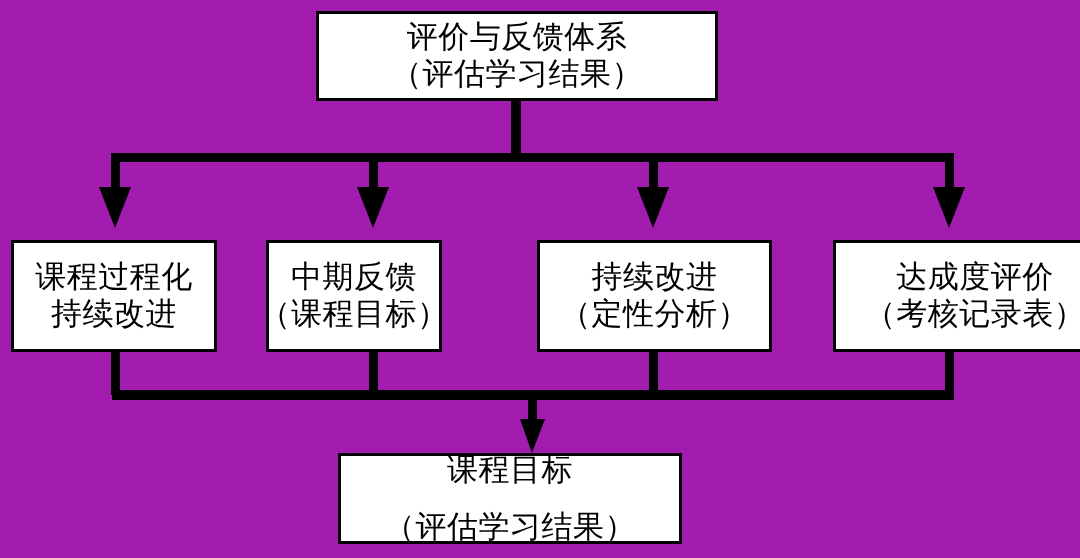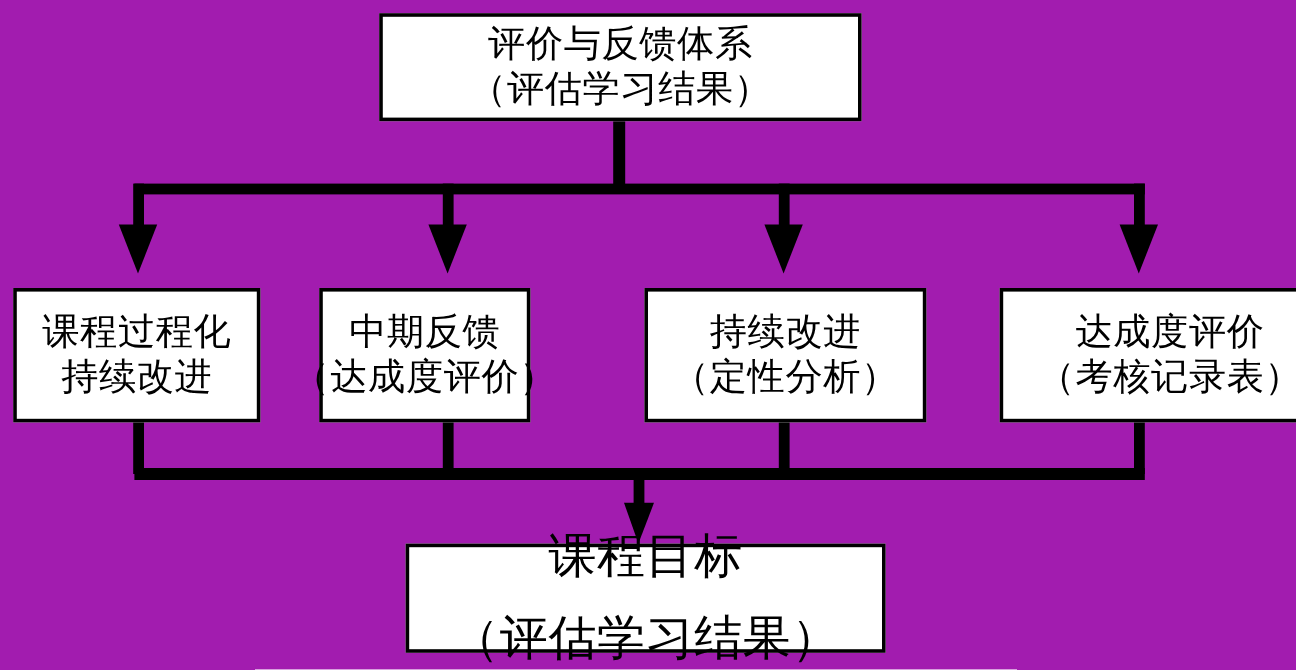--- a/index.html
+++ b/index.html
@@ -58,23 +58,23 @@
     font-size: 31px;
   }
   #node-record     { left: 11px;  width: 206px; }
   #node-midterm    { left: 266px; width: 176px; }
   #node-survey     { left: 537px; width: 235px; }
   #node-attainment { left: 833px; width: 284px; }
   
   #node-goal {
     left: 338px;
     top: 453px;
-    width: 400px;
+    width: 344px;
     height: 91px;
-    font-size: 40px;
+    font-size: 31px;
     gap: 20px;
   }
 </style>
 </head>
 <body>
 
 <div id="canvas">
 
   <svg id="diagram-svg" viewBox="0 0 1080 558" xmlns="http://www.w3.org/2000/svg">
 
@@ -110,21 +110,21 @@
     <span class="line">（评估学习结果）</span>
   </div>
 
   <div class="node node-mid" id="node-record">
     <span class="line">课程过程化</span>
     <span class="line">持续改进</span>
   </div>
 
   <div class="node node-mid" id="node-midterm">
     <span class="line">中期反馈</span>
-    <span class="line">（达成度评价）</span>
+    <span class="line">（课程目标）</span>
   </div>
 
   <div class="node node-mid" id="node-survey">
     <span class="line">持续改进</span>
     <span class="line">（定性分析）</span>
   </div>
 
   <div class="node node-mid" id="node-attainment">
     <span class="line">达成度评价</span>
     <span class="line">（考核记录表）</span>

